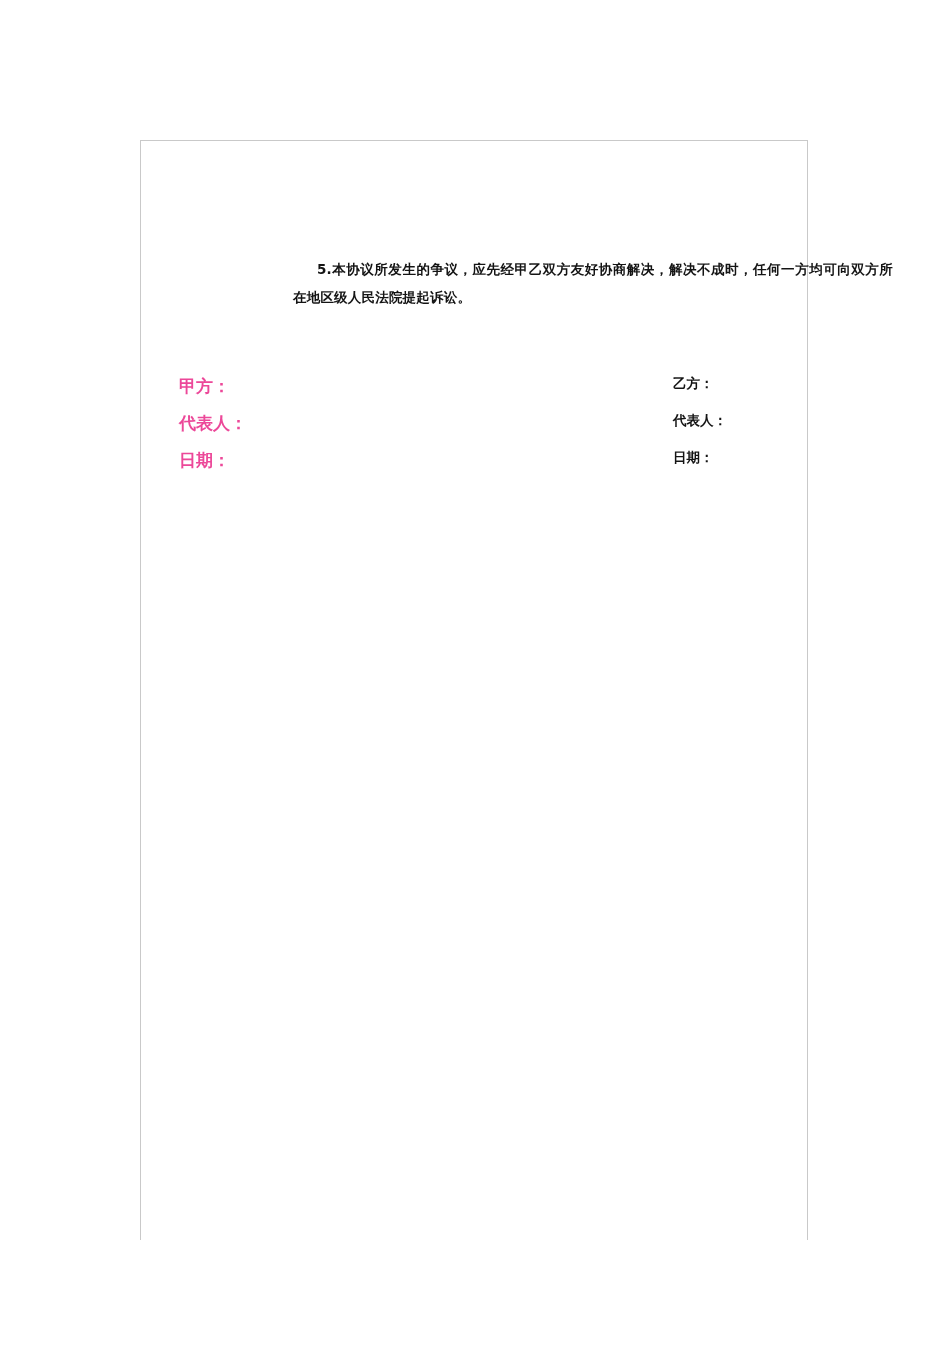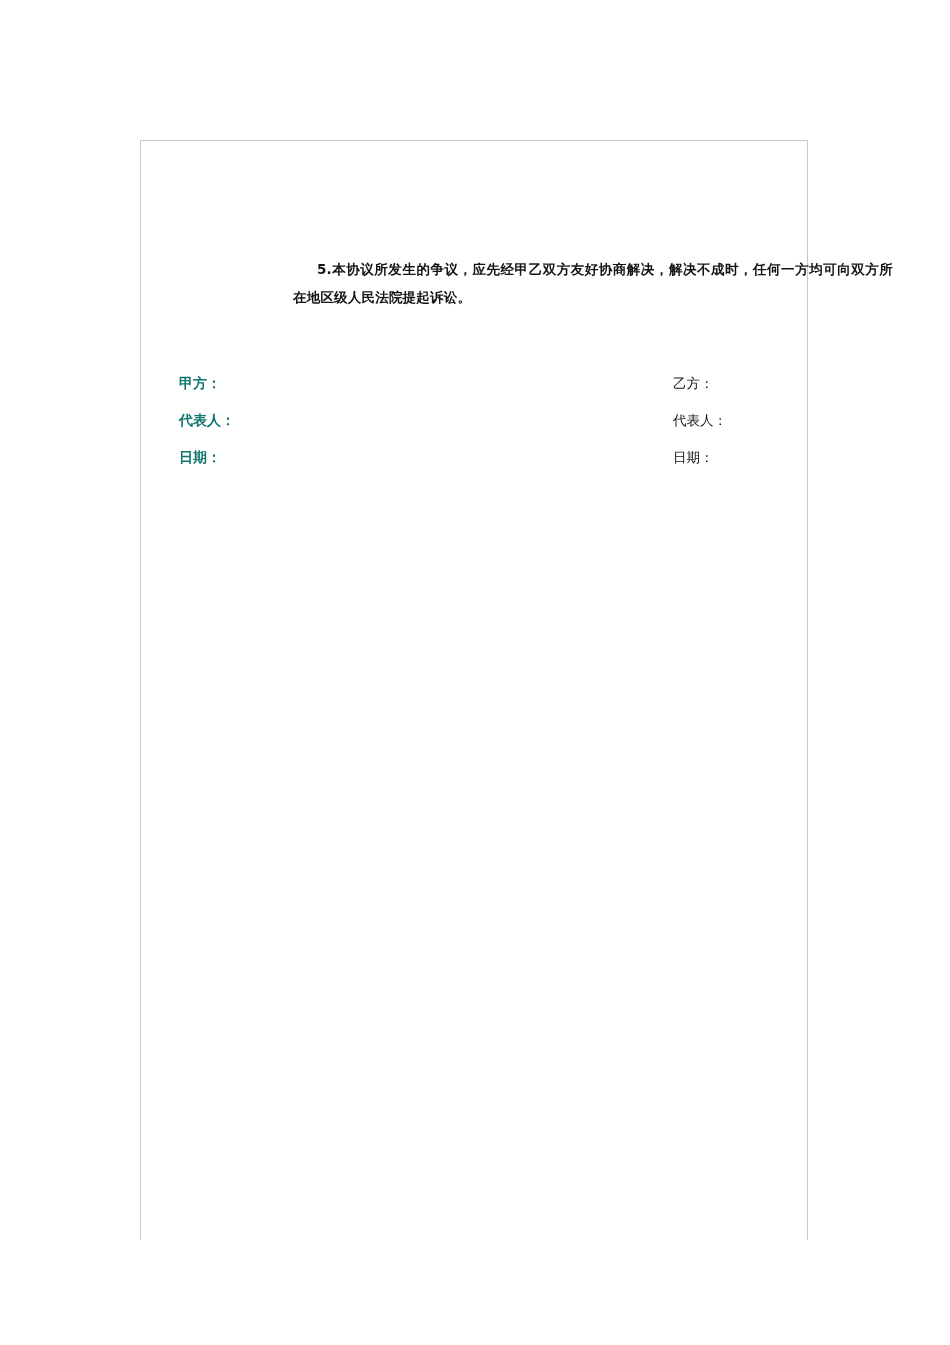--- a/index.html
+++ b/index.html
@@ -58,30 +58,30 @@
     top: 234px;
     width: 668px;
   }
   .sig-row {
     position: relative;
     height: 37px;
   }
   .sig-left {
     position: absolute;
     left: 38px;
-    font-size: 14px;
+    font-size: 17px;
     font-weight: 600;
-    color: #0f766e;
+    color: #ec4899;
     white-space: nowrap;
   }
   .sig-right {
     position: absolute;
     left: 532px;
     font-size: 13.5px;
-    font-weight: 400;
+    font-weight: 700;
     color: #141414;
     white-space: nowrap;
   }
 </style>
 </head>
 <body>
 
 <div class="page">
   <div class="doc-frame">
 

